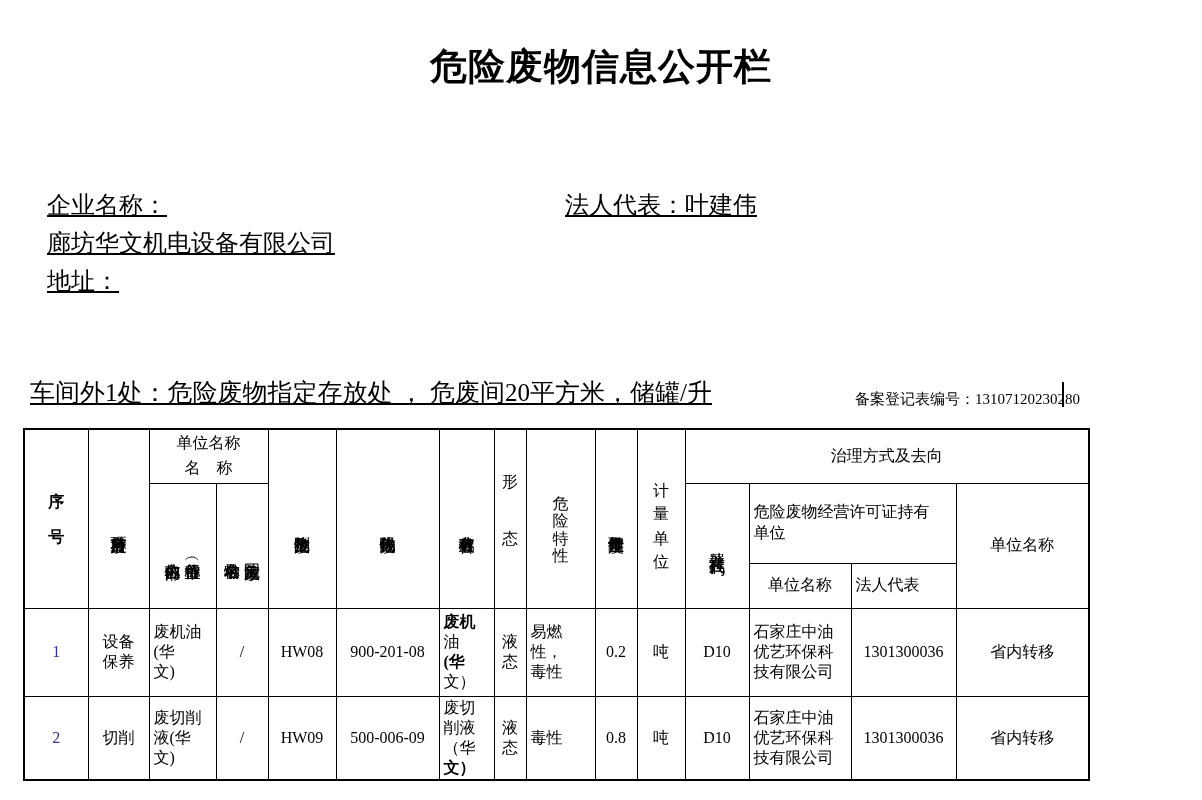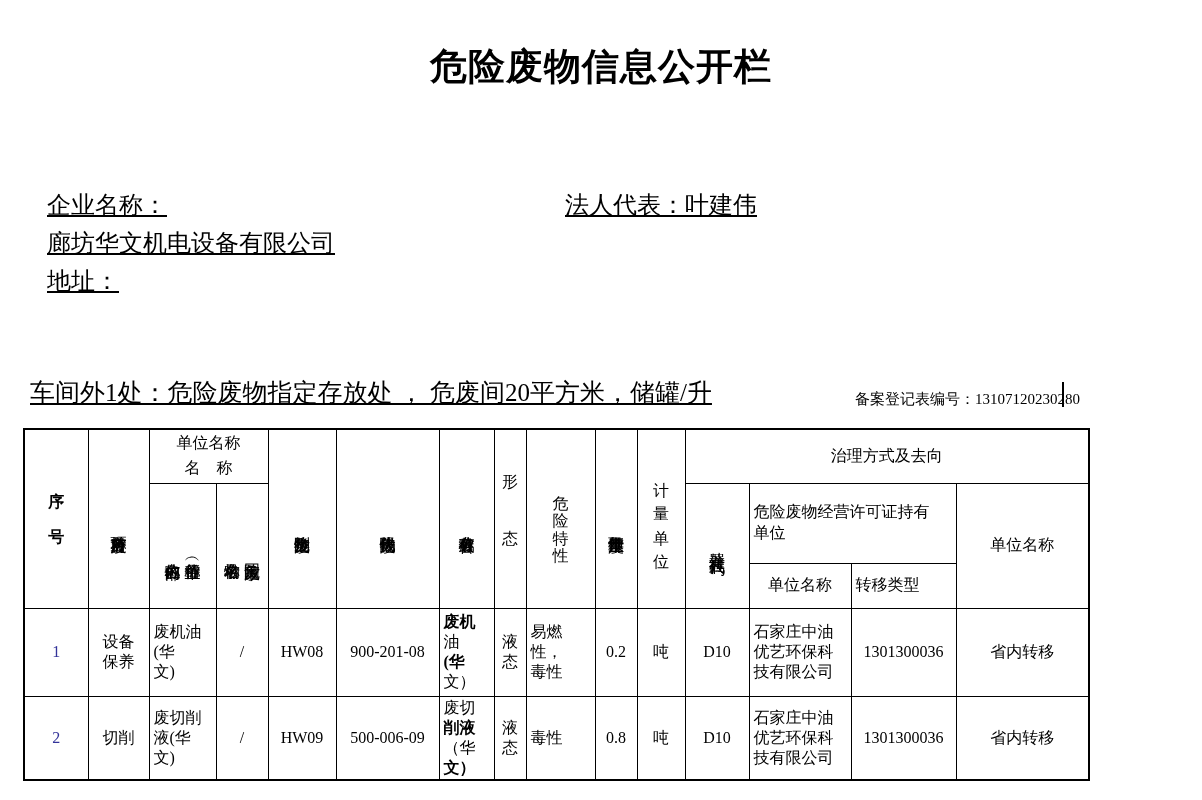--- a/index.html
+++ b/index.html
@@ -84,21 +84,21 @@
 位内部名称</span></th>
       <th rowspan="2"><span class="v pre">国家危险废
 物名录名称</span></th>
       <th rowspan="2"><span class="v ls01">处置方式代码</span></th>
       <th colspan="2" class="left pre fs17">危险废物经营许可证持有
 单位</th>
       <th rowspan="2" class="b fs17">单位名称</th>
     </tr>
     <tr style="height:45px">
       <th class="fs17">单位名称</th>
-      <th class="left fs17">转移类型</th>
+      <th class="left fs17">法人代表</th>
     </tr>
 
     <tr style="height:88px">
       <td class="d seq" style="color: rgb(51, 51, 153);">1</td>
       <td class="d b pre">设备
 保养</td>
       <td class="d b pre left">废机油
 (华
 文)</td>
       <td class="d">/</td>
@@ -125,21 +125,21 @@
     <tr style="height:81px">
       <td class="d seq" style="color: rgb(51, 51, 153);">2</td>
       <td class="d b pre">切削</td>
       <td class="d b pre left">废切削
 液(华
 文)</td>
       <td class="d">/</td>
       <td class="d b">HW09</td>
       <td class="d">500-006-09</td>
       <td class="d pre left"><span>废切
-</span><span style="font-weight: bold;">削液
+</span><span style="font-weight: normal;">削液
 </span><span>（华
 </span><span style="font-weight: bold;">文）</span></td>
       <td class="d b pre">液
 态</td>
       <td class="d b pre left">毒性</td>
       <td class="d">0.8</td>
       <td class="d">吨</td>
       <td class="d">D10</td>
       <td class="d pre left">石家庄中油
 优艺环保科

